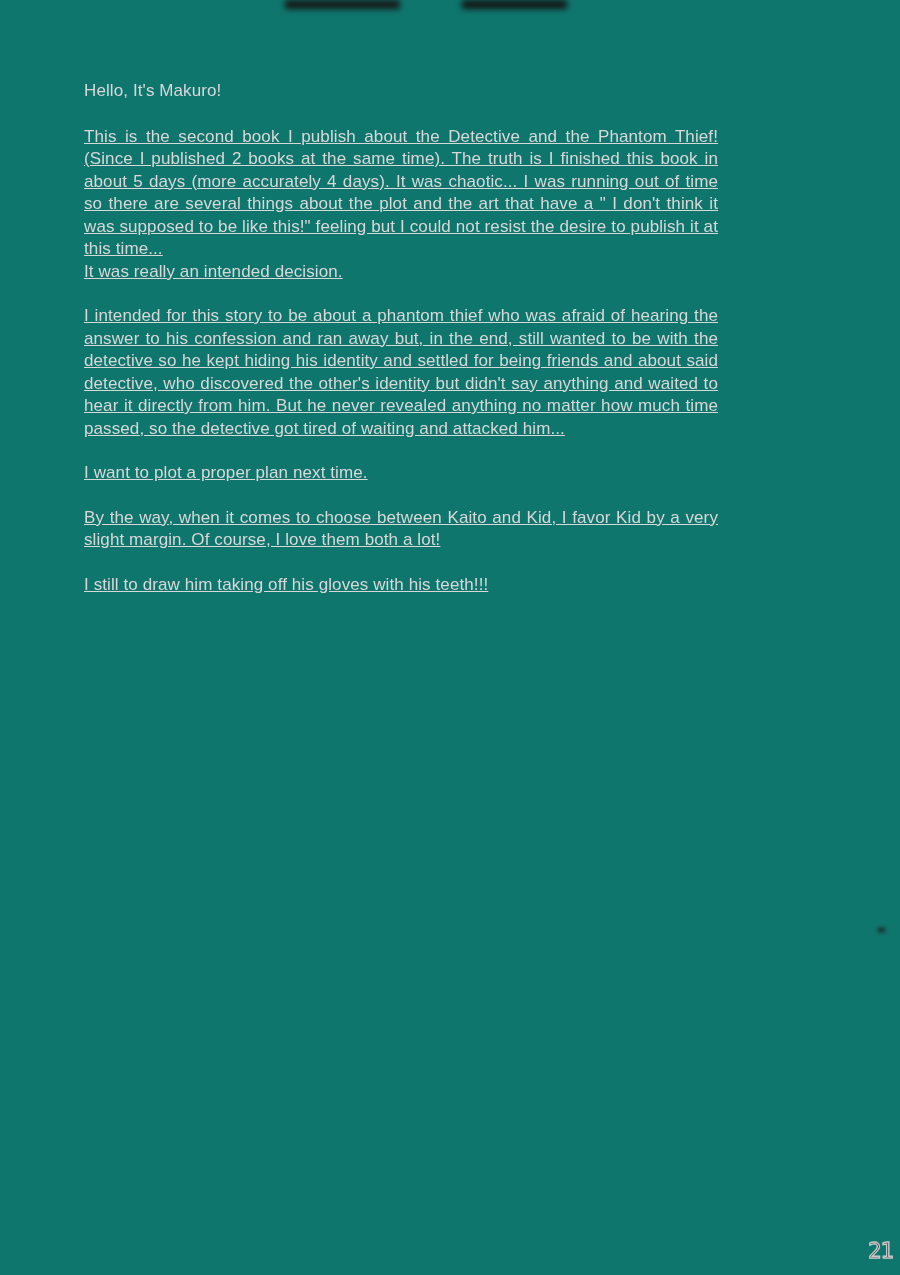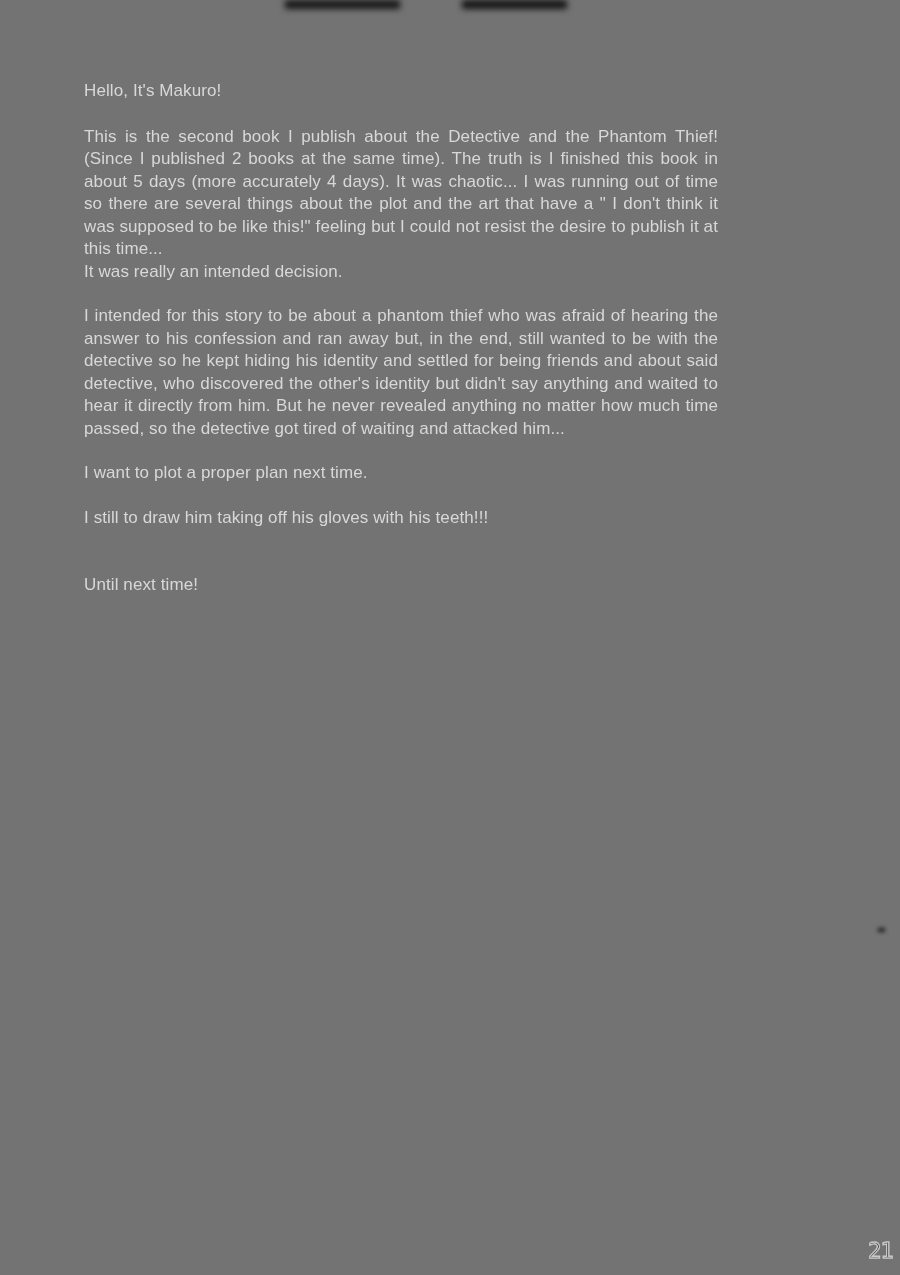--- a/index.html
+++ b/index.html
@@ -4,21 +4,21 @@
 <style>
   html, body {
     margin: 0;
     padding: 0;
     background: #000;
   }
   .page {
     position: relative;
     width: 900px;
     height: 1275px;
-    background: #737373;
+    background: #0f766e;
     overflow: hidden;
     font-family: "Liberation Sans", "DejaVu Sans", sans-serif;
   }
   
   .artifact {
     position: absolute;
     pointer-events: none;
   }
   .artifact-1 { left: 285px; top: 0; width: 115px; height: 9px; background: #161616; filter: blur(3px); }
   .artifact-2 { left: 462px; top: 0; width: 105px; height: 9px; background: #141414; filter: blur(3px); }
@@ -37,20 +37,21 @@
   .greeting {
     margin: 0 0 23px 0;
   }
   .para {
     margin: 0 0 22px 0;
   }
   .para p {
     margin: 0;
     text-align: justify;
     text-justify: inter-word;
+    text-decoration: underline;
   }
   .para p.no-justify {
     text-align: left;
   }
   .closing {
     margin: 45px 0 0 0;
   }
   .page-number {
     position: absolute;
     right: 7px;
@@ -83,24 +84,26 @@
     </div>
 
     <div class="para">
       <p>I intended for this story to be about a phantom thief who was afraid of hearing the answer to his confession and ran away but, in the end, still wanted to be with the detective so he kept hiding his identity and settled for being friends and about said detective, who discovered the other's identity but didn't say anything and waited to hear it directly from him. But he never revealed anything no matter how much time passed, so the detective got tired of waiting and attacked him...</p>
     </div>
 
     <div class="para">
       <p class="no-justify">I want to plot a proper plan next time.</p>
     </div>
 
+    <div class="para">
+      <p>By the way, when it comes to choose between Kaito and Kid, I favor Kid by a very slight margin. Of course, I love them both a lot!</p>
+    </div>
 
     <div class="para">
       <p class="no-justify">I still to draw him taking off his gloves with his teeth!!!</p>
     </div>
 
-    <p class="closing">Until next time!</p>
 
   </div>
 
   <div class="page-number">21</div>
 
 </div>
 
 </body></html>

